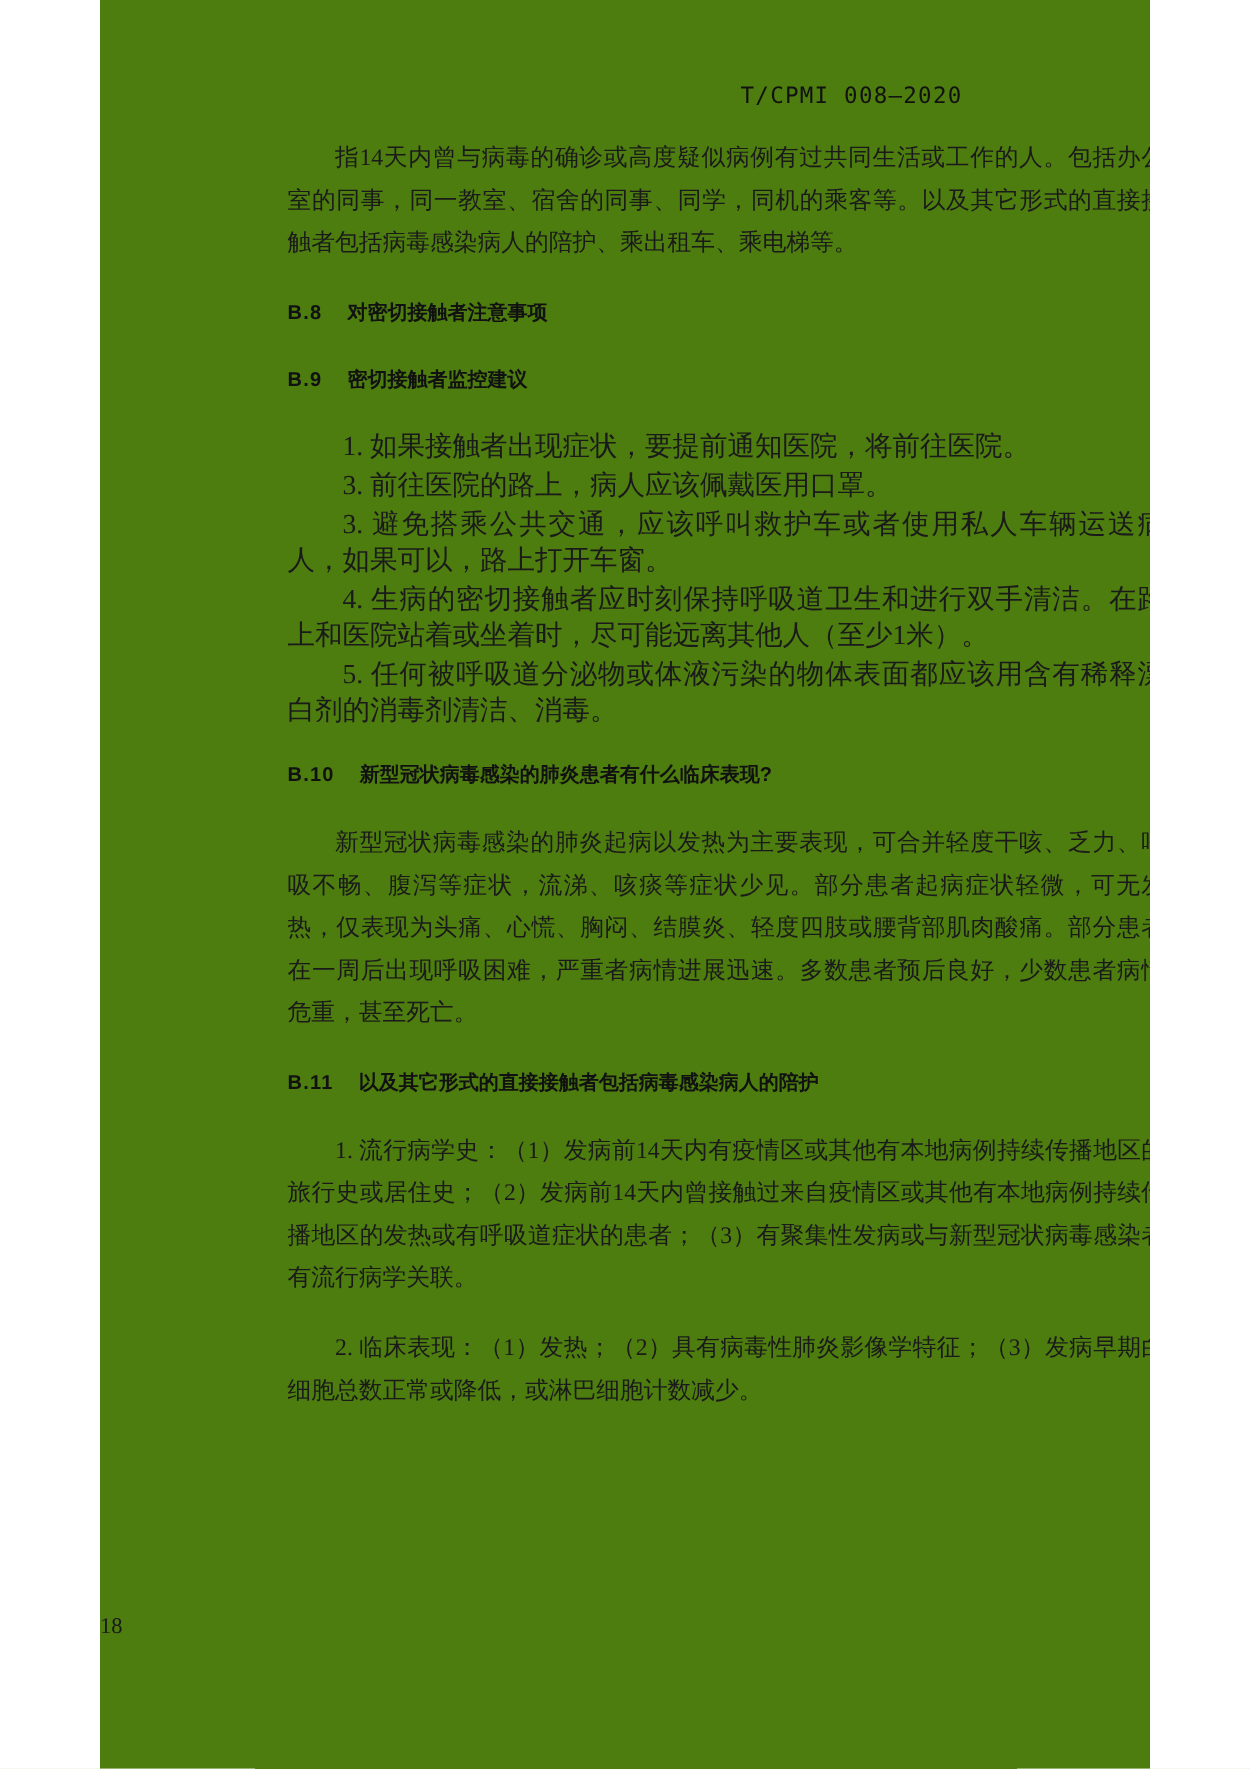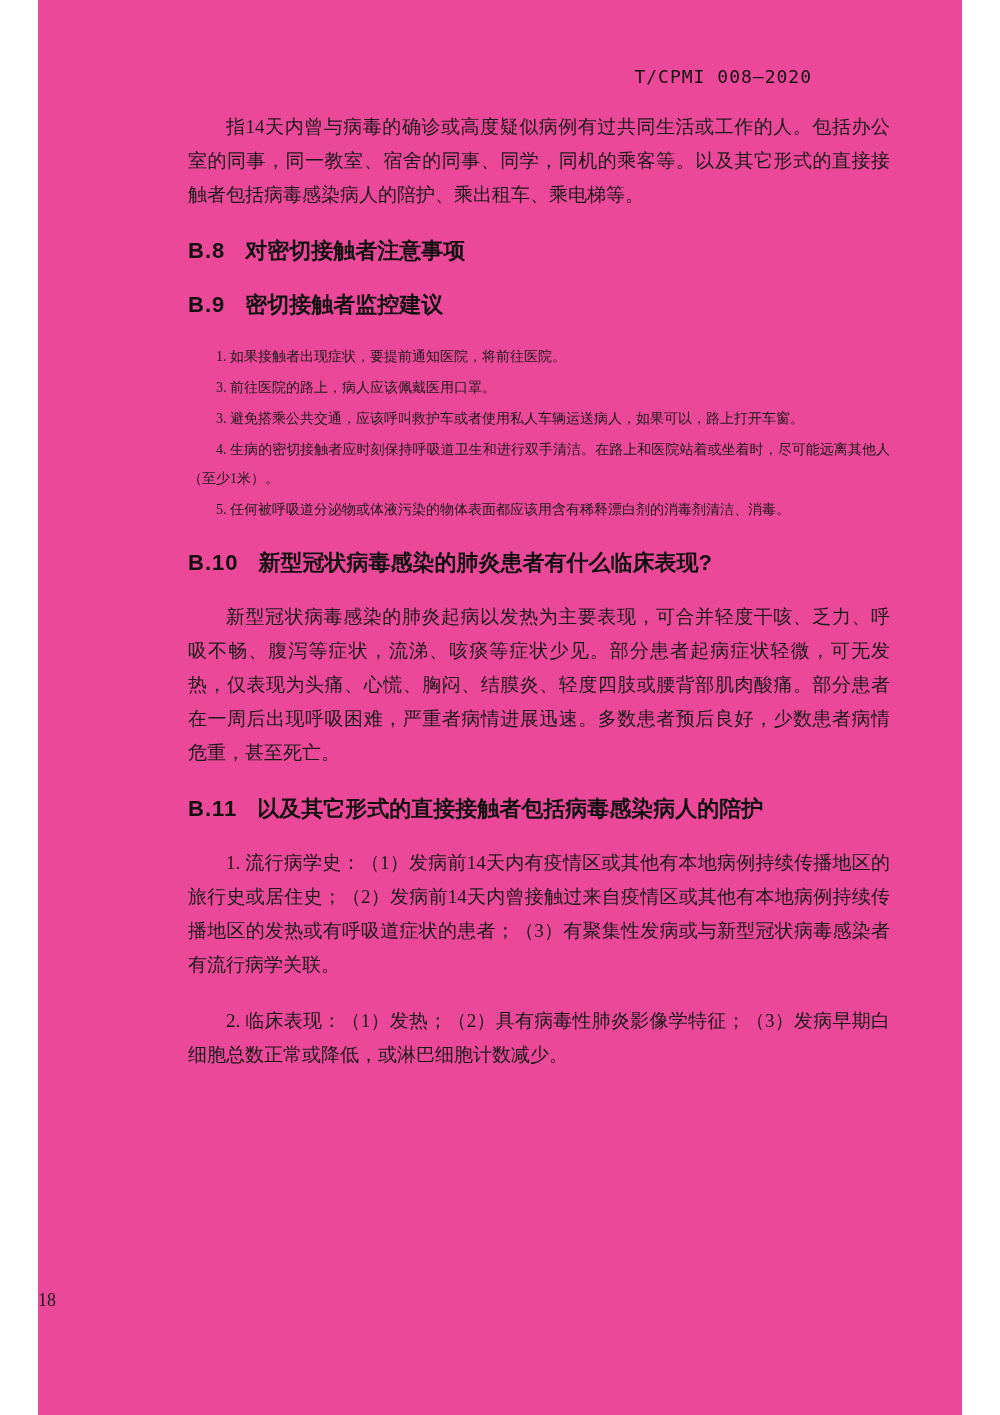--- a/index.html
+++ b/index.html
@@ -2,24 +2,24 @@
 <html lang="zh"><head>
 <meta charset="utf-8">
 <style>
   html, body {
     margin: 0;
     padding: 0;
     background: #ffffff;
   }
   .page {
     position: relative;
-    width: 924px;
+    width: 840px;
     height: 1415px;
     margin: 0 auto;
-    background: #ec4899;
+    background: #4d7c0f;
     color: #1a1a1a;
     overflow: hidden;
     box-sizing: border-box;
     font-family: "Liberation Serif", "DejaVu Serif", serif;
   }
   .running-header {
     position: absolute;
     top: 66px;
     left: 150px;
     right: 150px;
@@ -42,33 +42,33 @@
     font-size: 19px;
     line-height: 34px;
     text-indent: 2em;
     color: #1a1a1a;
   }
   .p-gap {
     margin-top: 22px;
   }
   .list-p {
     margin: 2px 0 0 0;
-    font-size: 14px;
+    font-size: 22px;
     line-height: 29px;
     text-indent: 2em;
     color: #1a1a1a;
   }
   .list-start {
     margin-top: 20px;
   }
   .section-title {
     margin: 24px 0 22px 0;
     font-family: "Liberation Sans", "DejaVu Sans", sans-serif;
     font-weight: 700;
-    font-size: 22px;
+    font-size: 16px;
     line-height: 30px;
     color: #111111;
     text-indent: 0;
     text-align: left;
   }
   .section-title .sec-id {
     display: inline-block;
     margin-right: 20px;
     letter-spacing: 1px;
   }

